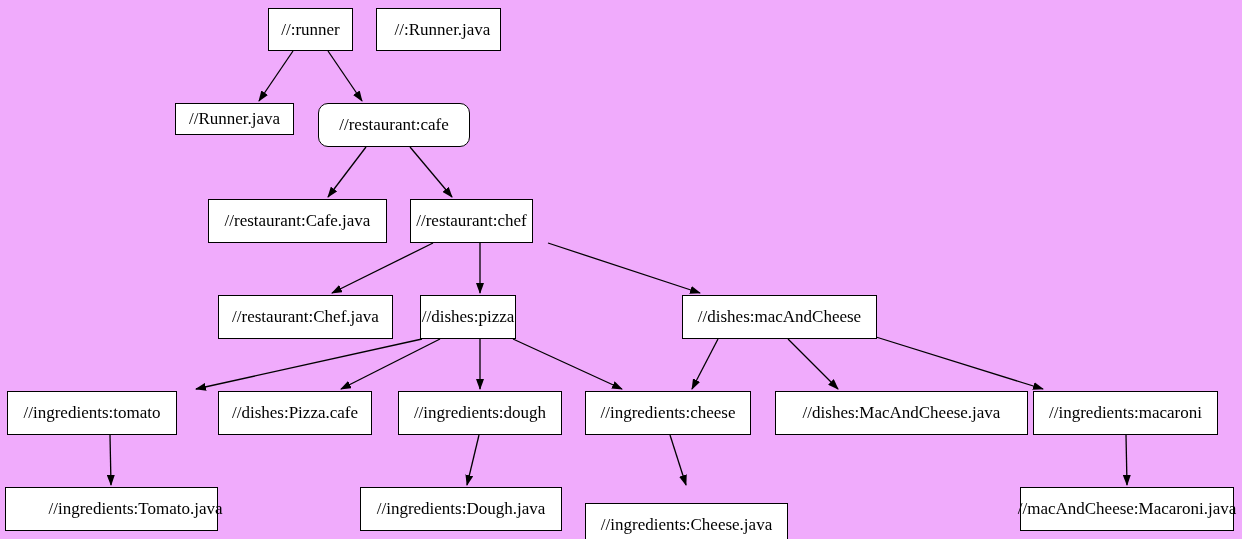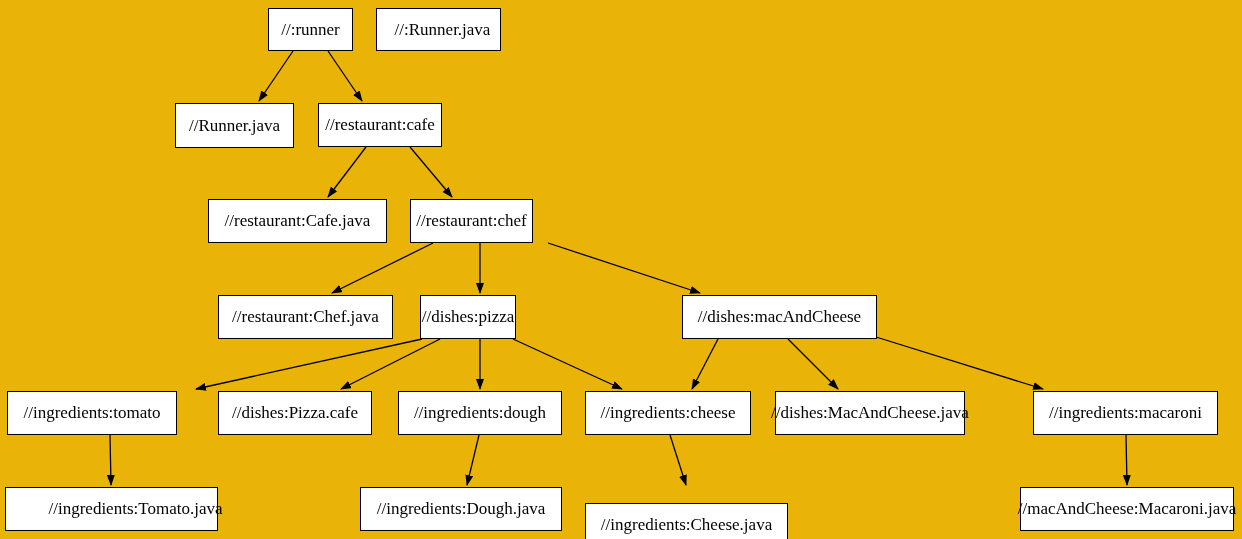--- a/index.html
+++ b/index.html
@@ -5,21 +5,21 @@
   html, body {
     margin: 0;
     padding: 0;
     background: #ffffff;
     font-family: "Liberation Serif", "DejaVu Serif", serif;
   }
   .canvas {
     position: relative;
     width: 1242px;
     height: 539px;
-    background: #eab308;
+    background: #f0abfc;
     overflow: hidden;
   }
   .edge-layer {
     position: absolute;
     left: 0;
     top: 0;
     width: 1242px;
     height: 539px;
   }
   .node {
@@ -66,24 +66,24 @@
         <line x1="1126" y1="435" x2="1127" y2="485" stroke="#000000" stroke-width="1.3" marker-end="url(#arrowhead)"></line>
       </g>
   </svg>
   <div id="nodes">
       <div class="node" style="left: 268px; top: 8px; width: 85px; height: 43px; background: rgb(255, 255, 255); border-color: rgb(0, 0, 0);">
         <span>//:runner</span>
       </div>
       <div class="node" style="left: 376px; top: 8px; width: 125px; height: 43px; background: rgb(255, 255, 255); border-color: rgb(0, 0, 0); padding-left: 8px;">
         <span>//:Runner.java</span>
       </div>
-      <div class="node" style="left: 175px; top: 103px; width: 119px; height: 45px; background: rgb(255, 255, 255); border-color: rgb(0, 0, 0);">
+      <div class="node" style="left: 175px; top: 103px; width: 119px; height: 32px; background: rgb(255, 255, 255); border-color: rgb(0, 0, 0);">
         <span>//Runner.java</span>
       </div>
-      <div class="node" style="left: 318px; top: 103px; width: 124px; height: 44px; background: rgb(255, 255, 255); border-color: rgb(0, 0, 0);">
+      <div class="node" style="left: 318px; top: 103px; width: 152px; height: 44px; background: rgb(255, 255, 255); border-color: rgb(0, 0, 0); border-radius: 10px;">
         <span>//restaurant:cafe</span>
       </div>
       <div class="node" style="left: 208px; top: 199px; width: 179px; height: 44px; background: rgb(255, 255, 255); border-color: rgb(0, 0, 0);">
         <span>//restaurant:Cafe.java</span>
       </div>
       <div class="node" style="left: 410px; top: 199px; width: 123px; height: 44px; background: rgb(255, 255, 255); border-color: rgb(0, 0, 0);">
         <span>//restaurant:chef</span>
       </div>
       <div class="node" style="left: 218px; top: 295px; width: 175px; height: 44px; background: rgb(255, 255, 255); border-color: rgb(0, 0, 0);">
         <span>//restaurant:Chef.java</span>
@@ -99,21 +99,21 @@
       </div>
       <div class="node" style="left: 218px; top: 391px; width: 154px; height: 44px; background: rgb(255, 255, 255); border-color: rgb(0, 0, 0);">
         <span>//dishes:Pizza.cafe</span>
       </div>
       <div class="node" style="left: 398px; top: 391px; width: 164px; height: 44px; background: rgb(255, 255, 255); border-color: rgb(0, 0, 0);">
         <span>//ingredients:dough</span>
       </div>
       <div class="node" style="left: 585px; top: 391px; width: 166px; height: 44px; background: rgb(255, 255, 255); border-color: rgb(0, 0, 0);">
         <span>//ingredients:cheese</span>
       </div>
-      <div class="node" style="left: 775px; top: 391px; width: 190px; height: 44px; background: rgb(255, 255, 255); border-color: rgb(0, 0, 0);">
+      <div class="node" style="left: 775px; top: 391px; width: 253px; height: 44px; background: rgb(255, 255, 255); border-color: rgb(0, 0, 0);">
         <span>//dishes:MacAndCheese.java</span>
       </div>
       <div class="node" style="left: 1033px; top: 391px; width: 185px; height: 44px; background: rgb(255, 255, 255); border-color: rgb(0, 0, 0);">
         <span>//ingredients:macaroni</span>
       </div>
       <div class="node" style="left: 5px; top: 487px; width: 213px; height: 44px; background: rgb(255, 255, 255); border-color: rgb(0, 0, 0); padding-left: 48px;">
         <span>//ingredients:Tomato.java</span>
       </div>
       <div class="node" style="left: 360px; top: 487px; width: 202px; height: 44px; background: rgb(255, 255, 255); border-color: rgb(0, 0, 0);">
         <span>//ingredients:Dough.java</span>

